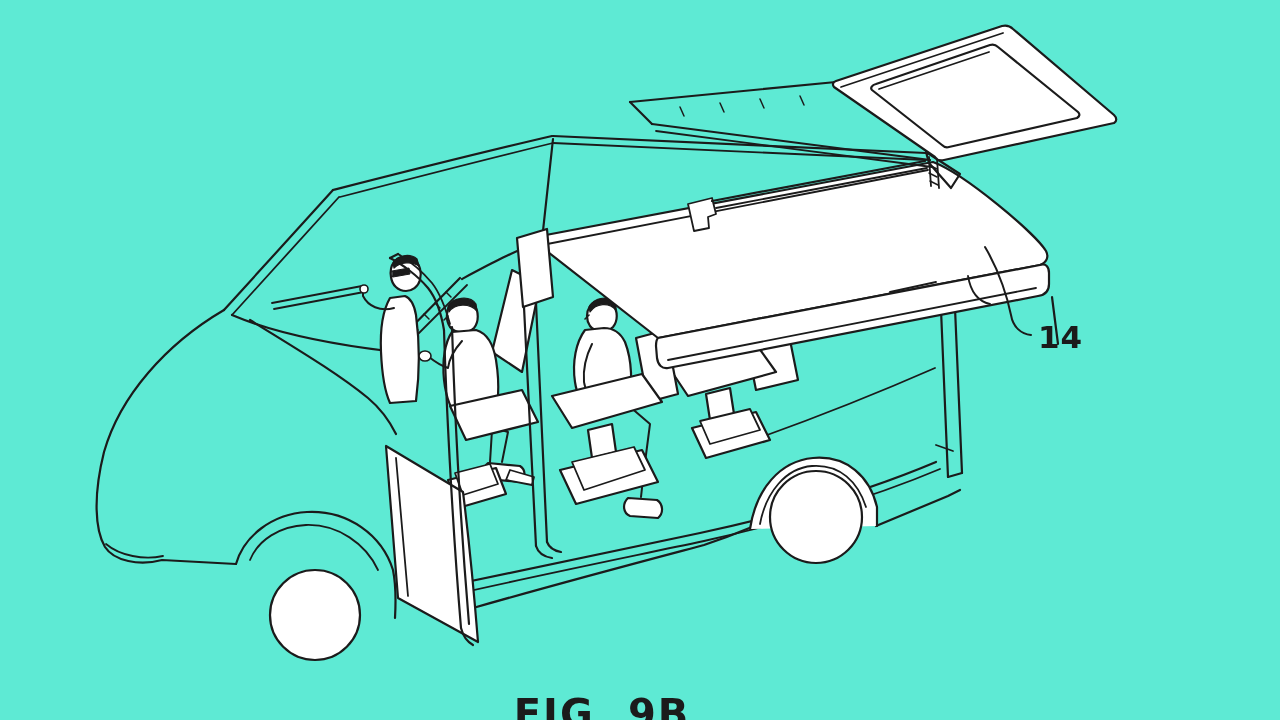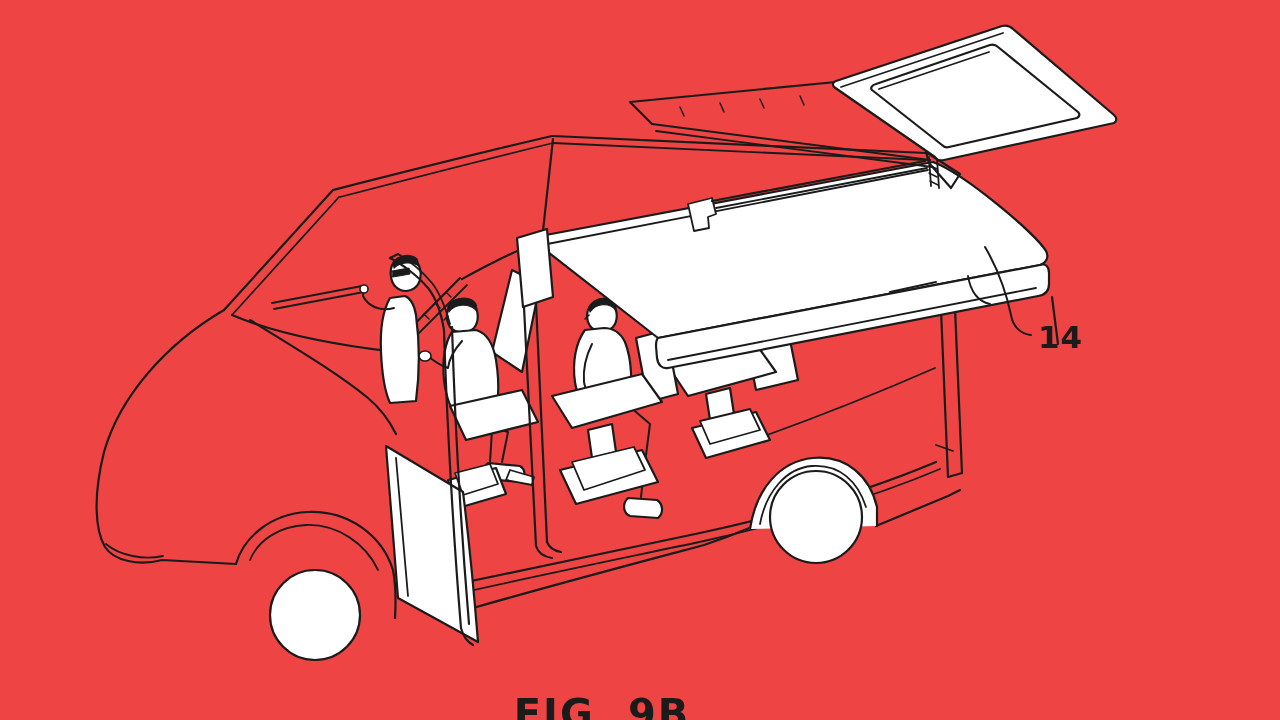--- a/index.html
+++ b/index.html
@@ -1,17 +1,17 @@
 <!DOCTYPE html>
 <html><head>
 <meta charset="utf-8">
 <style>
   html,body{margin:0;padding:0;background:#ffffff;}
   .stage{
-    position:relative;width:1280px;height:720px;background:#ef4444;
+    position:relative;width:1280px;height:720px;background:#5eead4;
     overflow:hidden;font-family:"DejaVu Sans","Liberation Sans",sans-serif;
   }
   svg{display:block;}
   .cap{font-family:"DejaVu Sans","Liberation Sans",sans-serif;font-weight:bold;}
 </style>
 </head>
 <body>
 
 <div class="stage">
 <svg width="1280" height="720" viewBox="0 0 1280 720">

